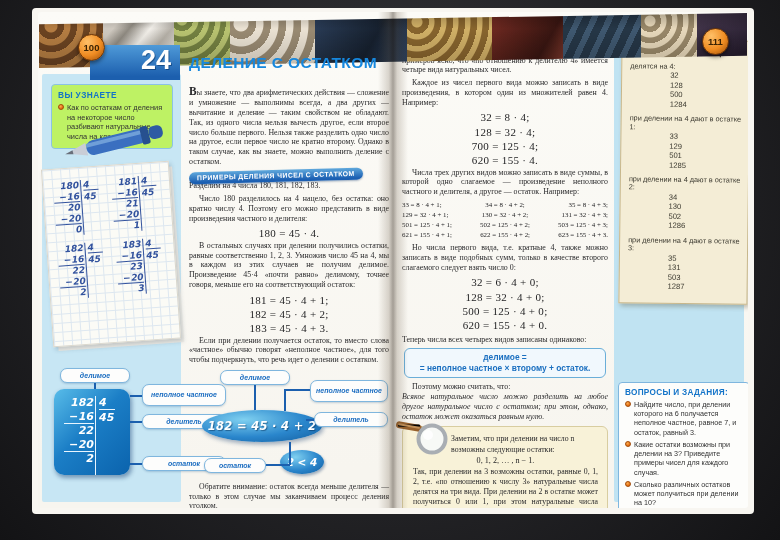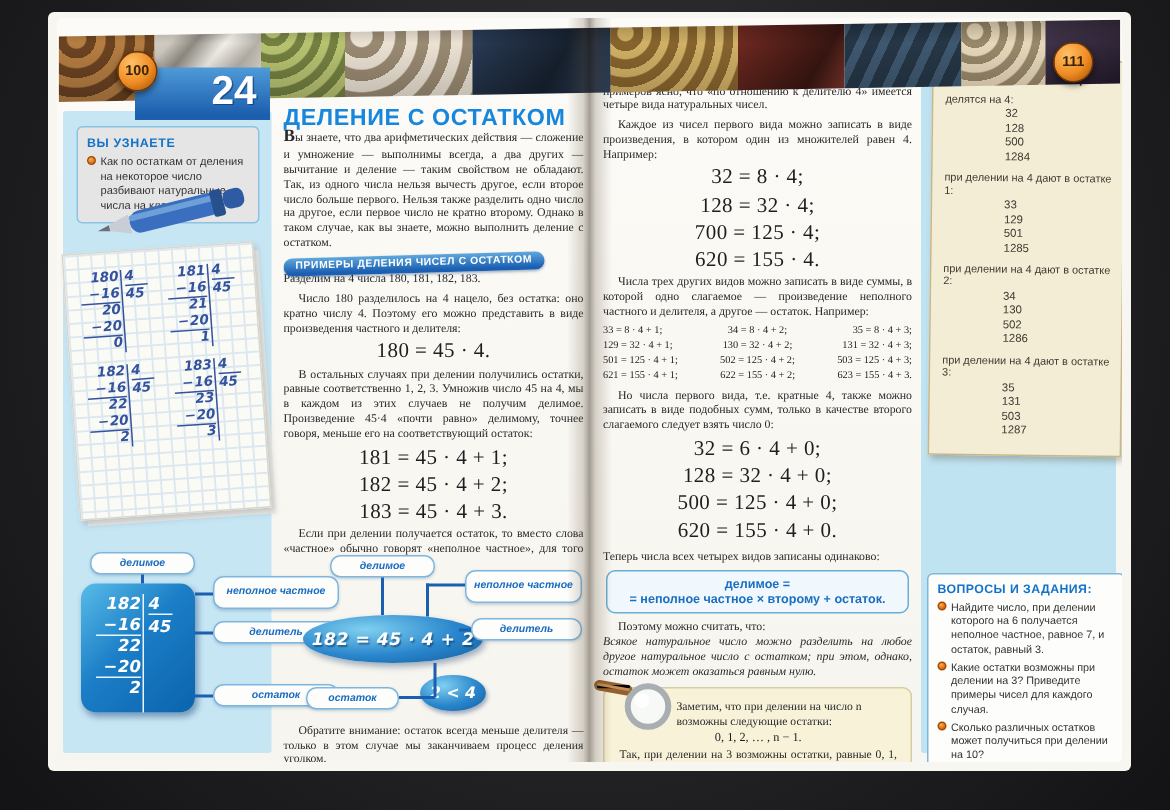--- a/index.html
+++ b/index.html
@@ -39,35 +39,35 @@
            background:radial-gradient(circle at 34% 28%, #ffc068 0%, #ef8c22 55%, #9a4c08 100%);
            border:1px solid #6e3606; box-shadow:0 2px 4px rgba(0,0,0,.5);
            display:flex; align-items:center; justify-content:center;
            font:bold 9.5px "Liberation Sans", sans-serif; color:#33522000; color:#3a2202; }
   .badge-l { left:40px; top:22px; }
   .badge-r { left:664px; top:16px; }
 
   
   .p-body, .p-banner-line { font-size:7.9px; line-height:1.24; color:#29292b; text-align:justify; margin-bottom:3px; }
   .ind { text-indent:10px; }
-  .eq { font-size:14px; line-height:1.3; color:#1e1e20; text-align:center; letter-spacing:.3px; }
+  .eq { font-size:11px; line-height:1.3; color:#1e1e20; text-align:center; letter-spacing:.3px; }
   .banner { display:inline-block; background:linear-gradient(180deg,#5fa8dc 0%, #1b5fb2 85%);
             color:#fff; font:bold 6.9px "Liberation Sans", sans-serif; letter-spacing:.4px;
             padding:2px 8px 2.5px; border-radius:9px; transform:rotate(-1.6deg); margin-right:3px;
             box-shadow:0 1px 2px rgba(20,60,110,.4); white-space:nowrap; }
 
   
   .lesson-band { position:absolute; left:52px; top:33px; width:90px; height:35px; z-index:21;
                  background:linear-gradient(180deg,#4f9ad8 0%, #1c5fae 90%); display:flex; align-items:flex-start; justify-content:flex-end; }
   .lesson-num { font:bold 27px "Liberation Sans", sans-serif; color:#fff; padding-right:9px; text-shadow:1px 1px 0 rgba(0,40,90,.5); }
-  .lesson-title { position:absolute; left:151px; top:58px; z-index:21; font:bold 15.5px "Liberation Sans", sans-serif;
+  .lesson-title { position:absolute; left:151px; top:42px; z-index:21; font:bold 15.5px "Liberation Sans", sans-serif;
                   color:#1687dd; letter-spacing:.4px; }
 
   .sidebar-l { position:absolute; left:4px; top:62px; width:139px; bottom:6px; background:#c7e6f4; border-radius:2px; }
-  .you-learn { margin:10px 8px 0 9px; background:#e5e5e5; border:1.5px solid #8cc2e4; border-radius:4px; padding:5px 6px 6px; }
+  .you-learn { margin:10px 8px 0 9px; background:#bef264; border:1.5px solid #8cc2e4; border-radius:4px; padding:5px 6px 6px; }
   .yl-title { font:bold 8.3px "Liberation Sans", sans-serif; color:#1273c8; letter-spacing:.4px; margin-bottom:3px; }
   .yl-item { display:flex; gap:3px; font:7.4px/1.3 "Liberation Sans", sans-serif; color:#333; text-align:left; }
   .odot { flex:0 0 auto; width:6px; height:6px; margin-top:1px; border-radius:50%;
           background:radial-gradient(circle at 35% 30%, #ffb050, #e06a10 70%); border:.5px solid #a34a06; }
 
   .worksheet { position:relative; margin:16px 6px 0 5px; width:128px; height:178px; background:#fbfbf6;
                border:1px solid #d9d6cc; box-shadow:2px 3px 4px rgba(60,80,100,.25), 4px 5px 0 -1px #f1efe8;
                transform:rotate(-4deg);
                background-image:linear-gradient(#dde7f0 1px, transparent 1px), linear-gradient(90deg,#dde7f0 1px, transparent 1px);
                background-size:9px 9px; }

